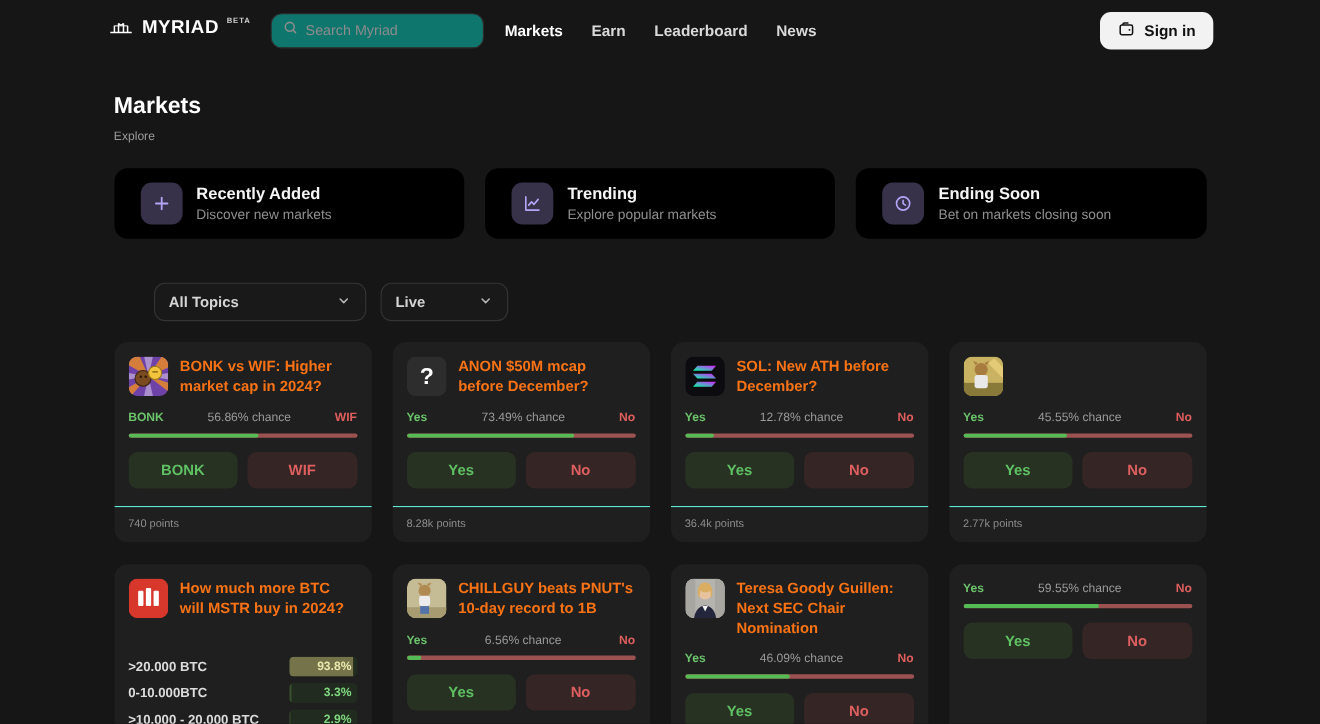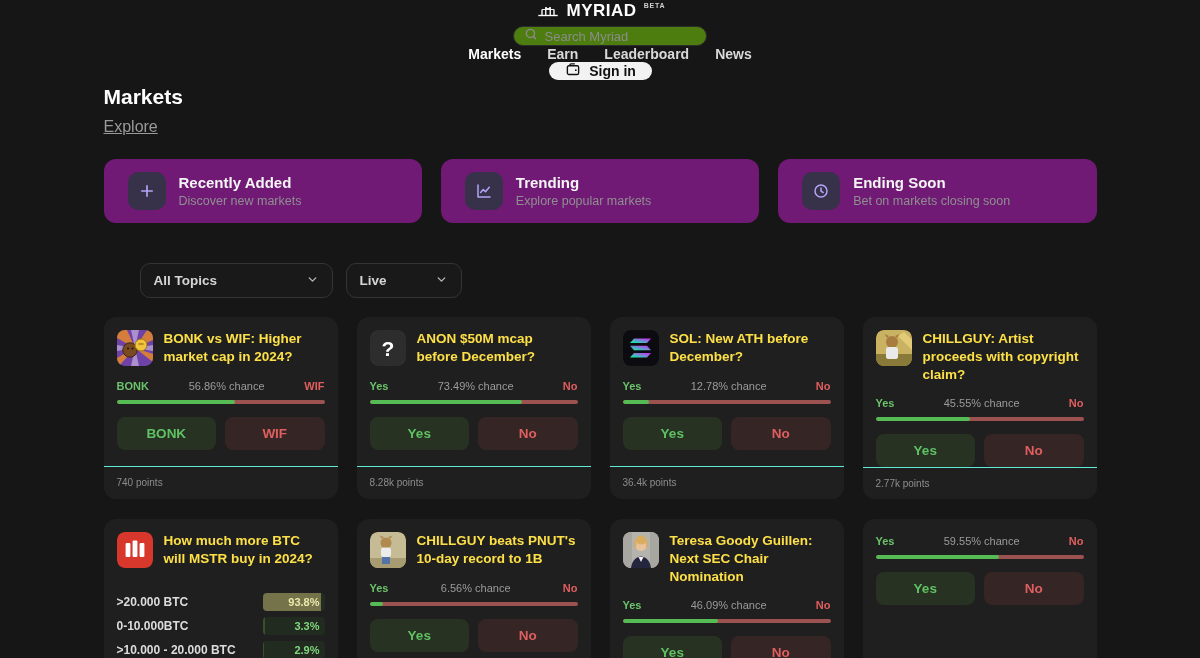--- a/index.html
+++ b/index.html
@@ -1,43 +1,43 @@
 <!DOCTYPE html>
 <html><head>
 <meta charset="utf-8">
 <style>
   * { margin:0; padding:0; box-sizing:border-box; }
   html,body { width:1200px; height:658px; overflow:hidden; background:#161616;
               font-family:"Liberation Sans", sans-serif; color:#fff; }
 
   
-  header { height:55px; display:flex; align-items:center; padding:0 97px 0 98px;flex-direction:column; }
+  header { height:55px; display:flex; align-items:center; padding:0 97px 0 98px; }
   .logo { display:flex; align-items:flex-start; gap:7px; cursor:pointer; }
   .logo-text { font-size:17px; font-weight:800; letter-spacing:.5px; color:#fff; line-height:22px; }
   .logo-beta { font-size:7px; font-weight:700; color:#cfcfcf; letter-spacing:.8px; margin-top:2px; }
-  .search { margin-left:18px; width:194px; height:32px; background:#4d7c0f; border:1px solid #2d2d2d;
+  .search { margin-left:18px; width:194px; height:32px; background:#0f766e; border:1px solid #2d2d2d;
             border-radius:10px; display:flex; align-items:center; padding:0 10px; gap:7px; }
   .search input { flex:1; background:transparent; border:none; outline:none; color:#ddd;
                   font-size:13px; font-family:inherit; min-width:0; }
   .search input::placeholder { color:#8c8c8c; }
   nav { display:flex; align-items:center; gap:26px; margin-left:19px; }
   .nav-link { font-size:14px; font-weight:700; color:#d9d9d9; text-decoration:none; cursor:pointer; }
   .nav-link.active { color:#ffffff; }
   .spacer { flex:1; }
   .signin { display:flex; align-items:center; gap:8px; background:#f2f2f2; color:#111;
             border:none; border-radius:10px; height:34px; padding:0 16px; font-size:14px;
             font-weight:700; font-family:inherit; cursor:pointer; }
 
   
   main { width:993px; margin:0 auto; }
   .page-title { margin-top:30px; font-size:21px; font-weight:800; color:#fff; }
-  .page-sub { margin-top:9px; font-size:16px; color:#9a9a9a;text-decoration:underline; }
+  .page-sub { margin-top:9px; font-size:11px; color:#9a9a9a; }
 
   .cats { margin-top:23px; display:grid; grid-template-columns:repeat(3,1fr); gap:19px; }
-  .cat { background:#701a75; border-radius:12px; height:64px; display:flex; align-items:center;
+  .cat { background:#000000; border-radius:12px; height:64px; display:flex; align-items:center;
          padding:0 24px; gap:13px; cursor:pointer; }
   .cat-icon { width:38px; height:38px; border-radius:10px; background:#37324a; display:flex;
               align-items:center; justify-content:center; flex-shrink:0; }
   .cat-title { font-size:15px; font-weight:700; color:#f5f5f5; }
   .cat-sub { font-size:12.5px; color:#8f8f8f; margin-top:3px; }
 
   .filters { margin-top:40px; display:flex; gap:13px; }
   .select { height:35px; border:1px solid #343434; border-radius:10px; display:flex;
             align-items:center; justify-content:space-between; padding:0 13px; cursor:pointer;
             background:#191919; }
@@ -45,37 +45,37 @@
   .select-live { width:116px; }
   .select span { font-size:13.5px; font-weight:600; color:#d5d5d5; }
 
   .grid { margin-top:19px; display:grid; grid-template-columns:repeat(4,1fr); gap:20px 19px; }
   .card { background:#1f1f1f; border-radius:12px; height:182px; display:flex;
           flex-direction:column; overflow:hidden; }
   .card-body { padding:13px 13px 0; flex:1; display:flex; flex-direction:column; }
   .card-head { display:flex; gap:11px; margin-bottom:11px; }
   .thumb { width:36px; height:36px; border-radius:8px; overflow:hidden; flex-shrink:0; }
   .thumb svg { display:block; }
-  .m-title { font-size:13.5px; font-weight:700; color:#fde047; line-height:1.32; }
+  .m-title { font-size:13.5px; font-weight:700; color:#f97316; line-height:1.32; }
   .outcome-row { display:flex; justify-content:space-between; align-items:center; font-size:11px; margin-top:3px; }
   .o-yes { color:#6bc36b; font-weight:700; }
   .o-chance { color:#9b9b9b; }
   .o-no { color:#e05e5e; font-weight:700; }
   .bar { height:4px; border-radius:2px; background:#9d5252; margin-top:8px; overflow:hidden; }
   .bar-fill { height:100%; background:#55bb55; border-radius:2px; }
   .btn-row { display:flex; gap:9px; margin-top:13px; }
   .obtn { flex:1; height:33px; border-radius:8px; border:none; font-weight:700; font-size:13.5px;
           font-family:inherit; cursor:pointer; }
   .obtn.yes { background:#273222; color:#5fc163; }
   .obtn.no { background:#352525; color:#dd5f5f; }
   .card-footer { border-top:1px solid #5eead4; margin-top:auto; padding:10px 13px 11px;
                  font-size:10px; color:#8d8d8d; }
 
   .opts { margin-top:10px; }
-  .opt-row { display:flex; justify-content:space-between; align-items:center; margin-top:4px;
+  .opt-row { display:flex; justify-content:space-between; align-items:center; margin-top:14px;
              height:18px; cursor:pointer; }
   .opt-row + .opt-row { margin-top:6px; }
   .opt-label { font-size:12px; font-weight:600; color:#dcdcdc; }
   .badge { position:relative; width:62px; height:18px; border-radius:4px; background:#222b1f; overflow:hidden; }
   .badge-fill { position:absolute; left:0; top:0; bottom:0; background:#39502f; }
   .opt-row.hi .badge-fill { background:#74734a; }
   .badge-val { position:absolute; right:5px; top:50%; transform:translateY(-50%);
                font-size:11px; font-weight:700; color:#7fd87f; }
   .opt-row.hi .badge-val { color:#eae8ad; }
 </style>
@@ -300,21 +300,20 @@
               <svg width="36" height="36" viewBox="0 0 36 36">
                 <rect width="36" height="36" rx="7" fill="#c9b363"></rect>
                 <rect y="24" width="36" height="12" fill="#8a7a3a"></rect>
                 <path d="M28 2l8 8v10L22 6z" fill="#e8cf7a" opacity=".8"></path>
                 <circle cx="16" cy="12" r="6" fill="#a87c3e"></circle>
                 <path d="M11 8l-2.5-4L13 6z" fill="#a87c3e"></path>
                 <path d="M21 8l2.5-4L19 6z" fill="#a87c3e"></path>
                 <rect x="10" y="17" width="12" height="12" rx="2.5" fill="#e9e9e9"></rect>
               </svg>
             </div>
-            <div class="m-title">CHILLGUY: Artist proceeds with copyright claim?</div>
           </div>
           <div class="outcome-row">
             <span class="o-yes">Yes</span>
             <span class="o-chance">45.55% chance</span>
             <span class="o-no">No</span>
           </div>
           <div class="bar">
             <div class="bar-fill" style="width: 45.55%;"></div>
           </div>
           <div class="btn-row">

